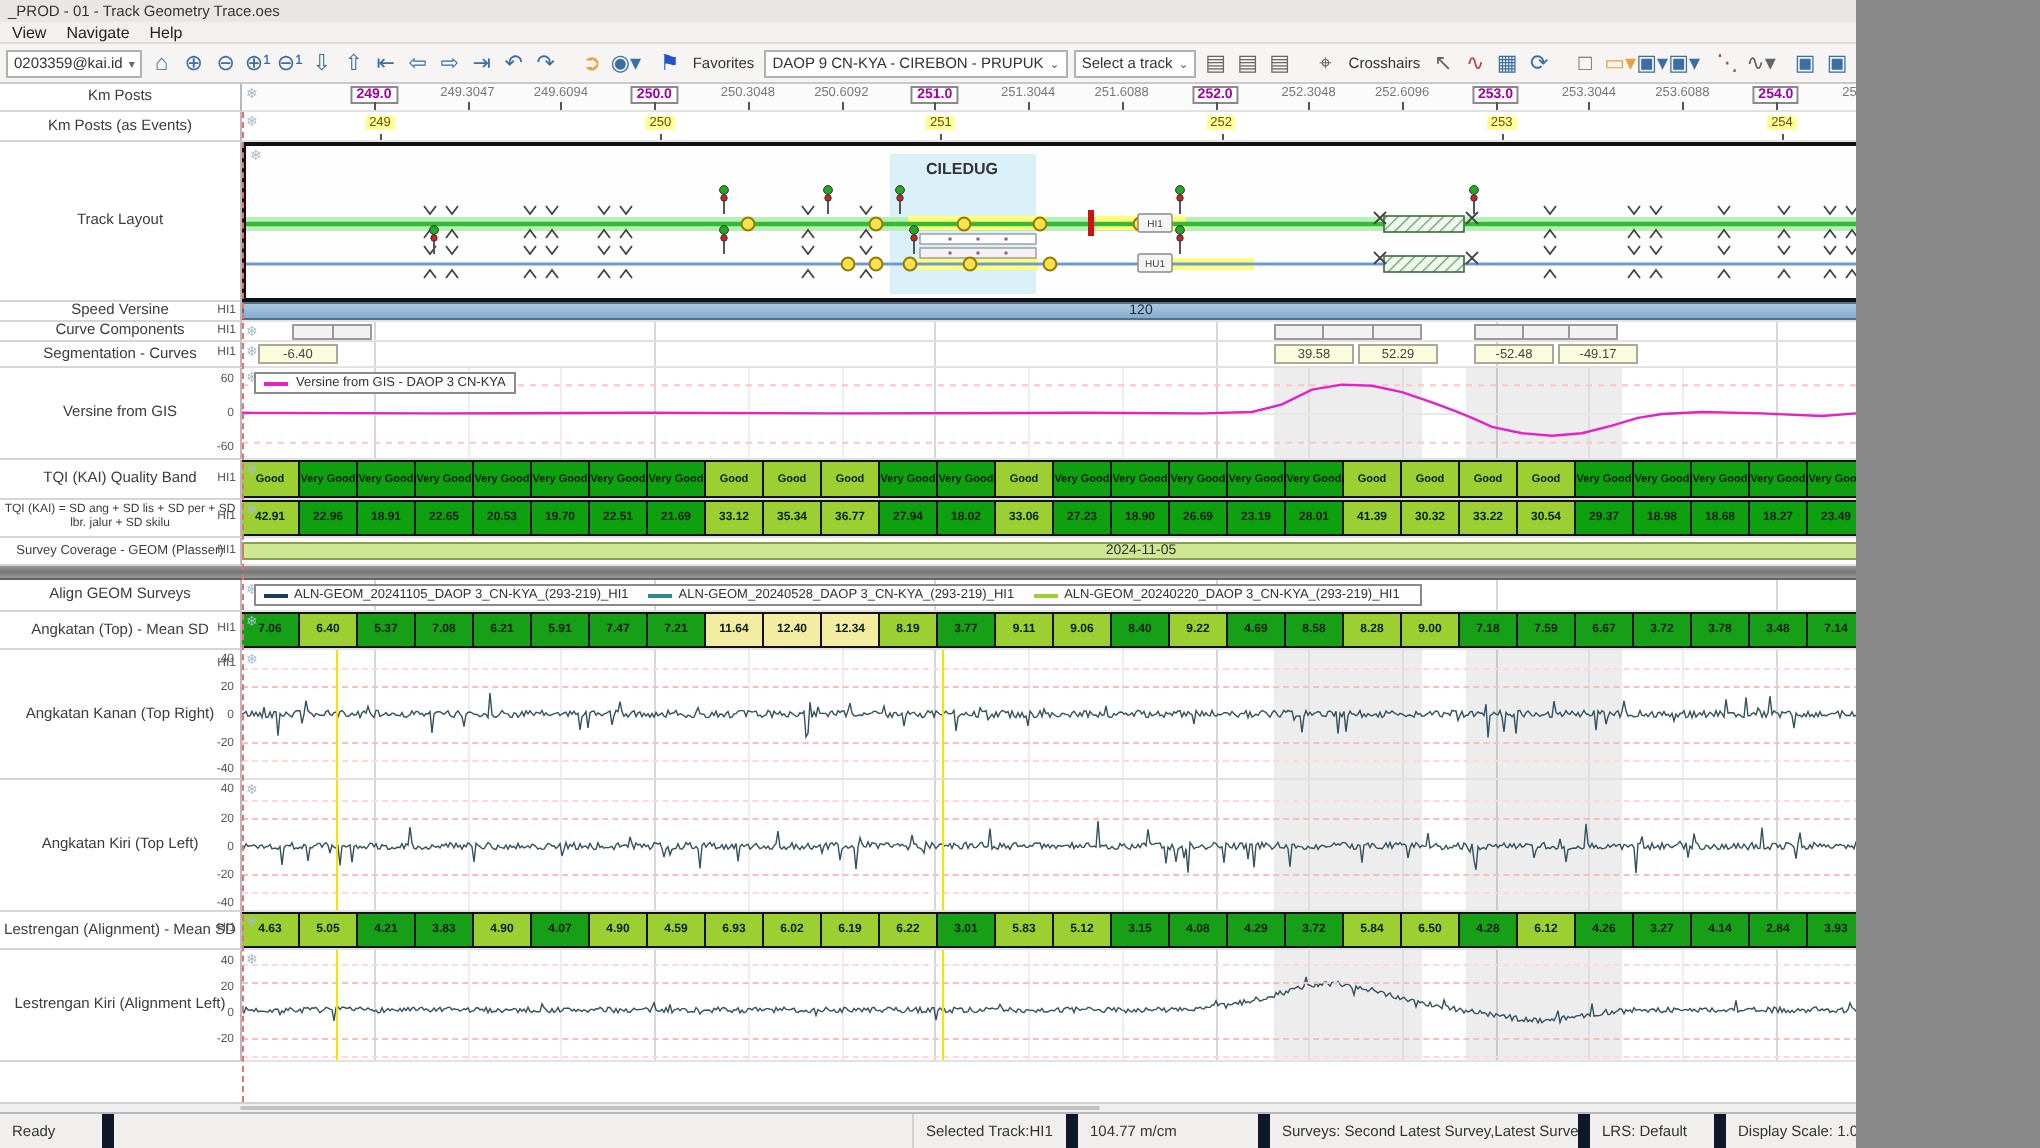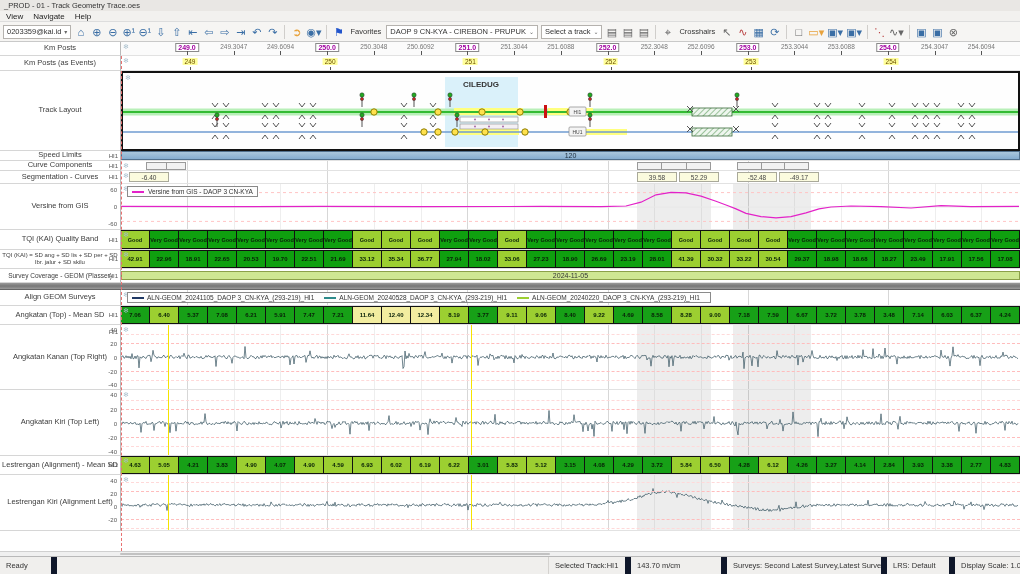--- a/index.html
+++ b/index.html
@@ -1,18 +1,18 @@
 <!DOCTYPE html>
 <html><head>
 <meta charset="utf-8">
 <style>
   * { margin:0; padding:0; box-sizing:border-box; }
   html,body { background:#888; }
   .app {
-    position:relative; width:1020px; height:574px; overflow:hidden;
+    position:relative; width:928px; height:574px; overflow:hidden;
     background:#be185d; font-family:"Liberation Sans", sans-serif; color:#222;
   }
   
   .titlebar { height:11px; background:#e9e7e4; font-size:7.5px; color:#333;
     display:flex; align-items:center; padding-left:4px; }
   .menubar { height:11px; background:#f2f1ef; font-size:8px; color:#222;
     display:flex; align-items:center; gap:10px; padding-left:6px; border-bottom:1px solid #ddd; }
   .menubar span { cursor:default; }
   .toolbar { height:20px; background:#f6f5f3; border-bottom:1px solid #c9c9c9;
     display:flex; align-items:center; gap:3px; padding:0 3px; font-size:8px; }
@@ -366,21 +366,21 @@
   <text x="454.5" y="40.5" text-anchor="middle" font-size="5" fill="#444">HI1</text>
   <rect x="446" y="54" width="17" height="9" rx="1" fill="#f4f4f4" stroke="#888" stroke-width="0.7"></rect>
   <text x="454.5" y="60.5" text-anchor="middle" font-size="5" fill="#444">HU1</text>
   </svg>
           <div class="flake">❄</div>
         </div>
     </div>
 
     <div class="row" style="height:10px">
       <div class="side">
-          <span>Speed Limits</span>
+          <span>Speed Versine</span>
           <span class="tag">HI1</span>
         </div>
       <div class="chart">
         <div class="bluebar">
             <span>120</span>
           </div>
       </div>
     </div>
 
 
@@ -822,18 +822,18 @@
   </div>
 
   <div class="hscroll">
       <div class="thumb"></div>
     </div>
 
   <div class="status">
     <span class="seg s0">Ready</span>
     <span class="sp"></span>
     <span class="seg s2">Selected Track:HI1</span>
-    <span class="seg s3">143.70 m/cm</span>
+    <span class="seg s3">104.77 m/cm</span>
     <span class="seg s4">Surveys: Second Latest Survey,Latest Survey,Thir...</span>
     <span class="seg s5">LRS: Default</span>
     <span class="seg s6">Display Scale: 1.0</span>
   </div>
 </div>
 
 </body></html>

